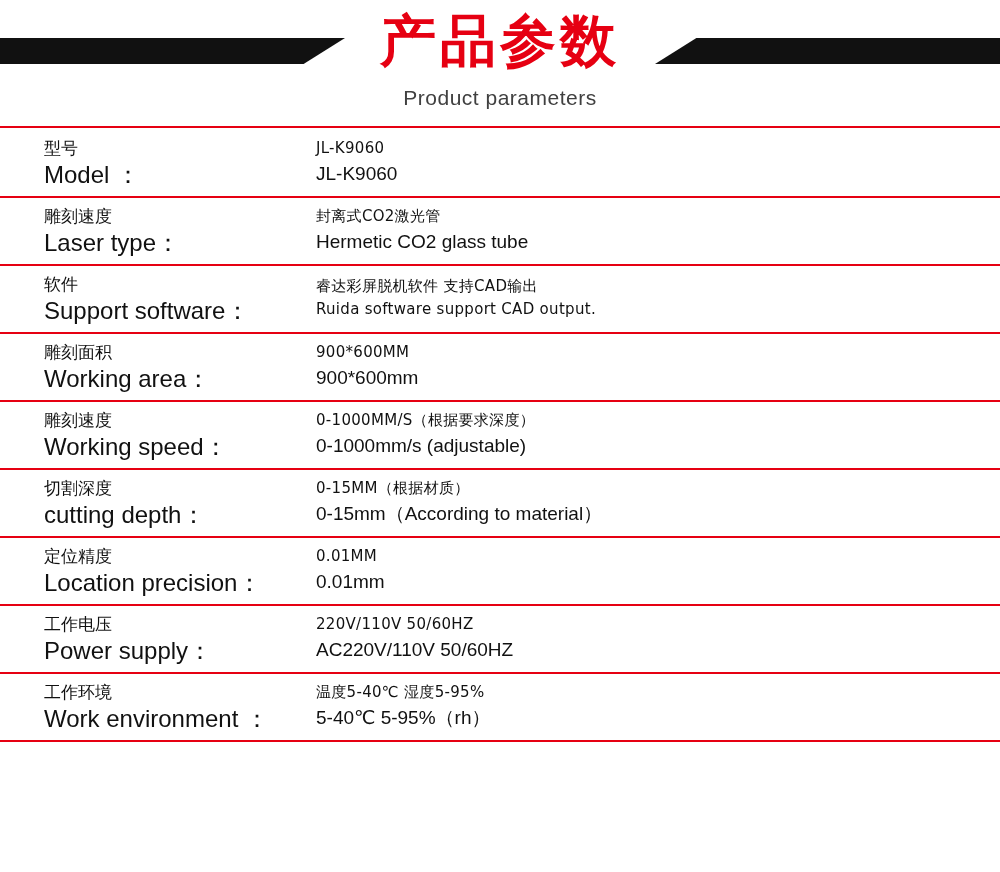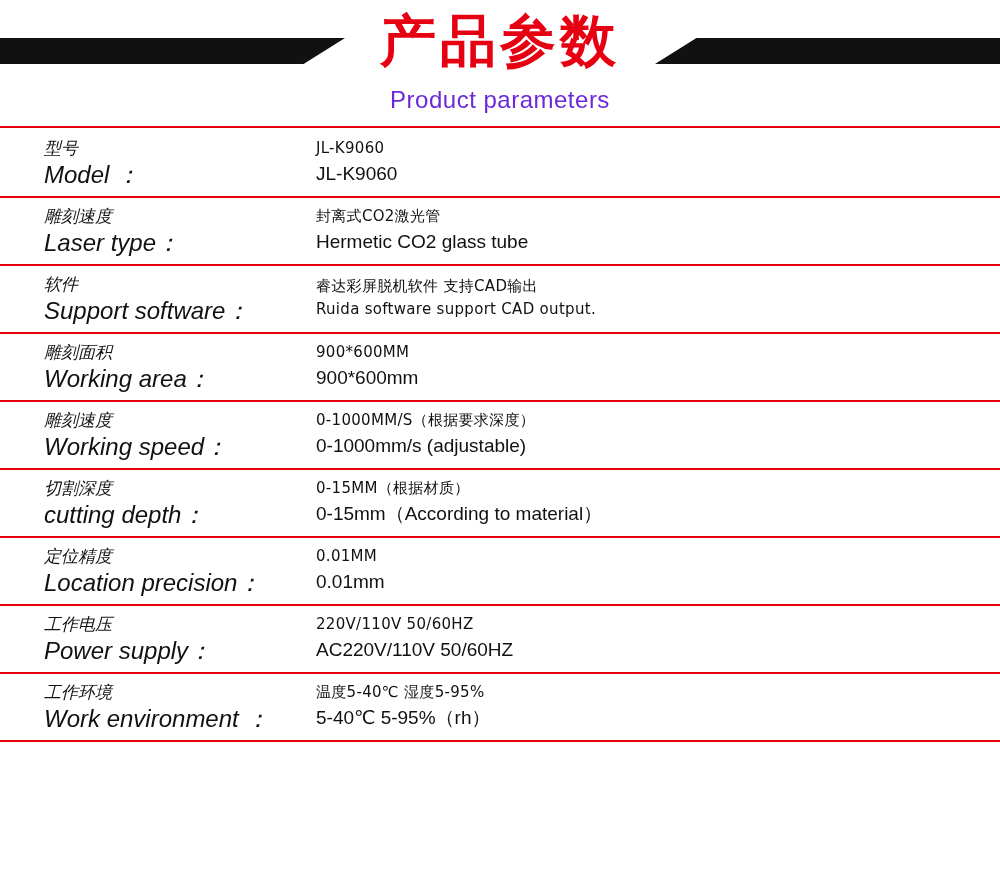--- a/index.html
+++ b/index.html
@@ -53,22 +53,22 @@
     letter-spacing: 4px;
     font-family: "DejaVu Sans", "Liberation Sans", sans-serif;
     line-height: 66px;
   }
   .sub-title {
     position: absolute;
     left: 0;
     right: 0;
     top: 86px;
     text-align: center;
-    font-size: 24px;
-    color: #6d28d9;
+    font-size: 21px;
+    color: #404040;
     letter-spacing: 0.5px;
   }
 
   
   .spec-table {
     width: 1000px;
     border-collapse: collapse;
     table-layout: fixed;
     margin-top: 6px;
   }
@@ -78,21 +78,20 @@
   .spec-table tr:last-child {
     border-bottom: 2px solid #e60012;
   }
   .spec-table td {
     vertical-align: middle;
     padding: 6px 0 8px 0;
   }
   td.label-cell {
     width: 310px;
     padding-left: 44px;
-    font-style: italic;
   }
   td.value-cell {
     padding-left: 6px;
     margin-left: 24px;
   }
   .cn {
     display: block;
     font-size: 17px;
     line-height: 25px;
     color: #111111;

